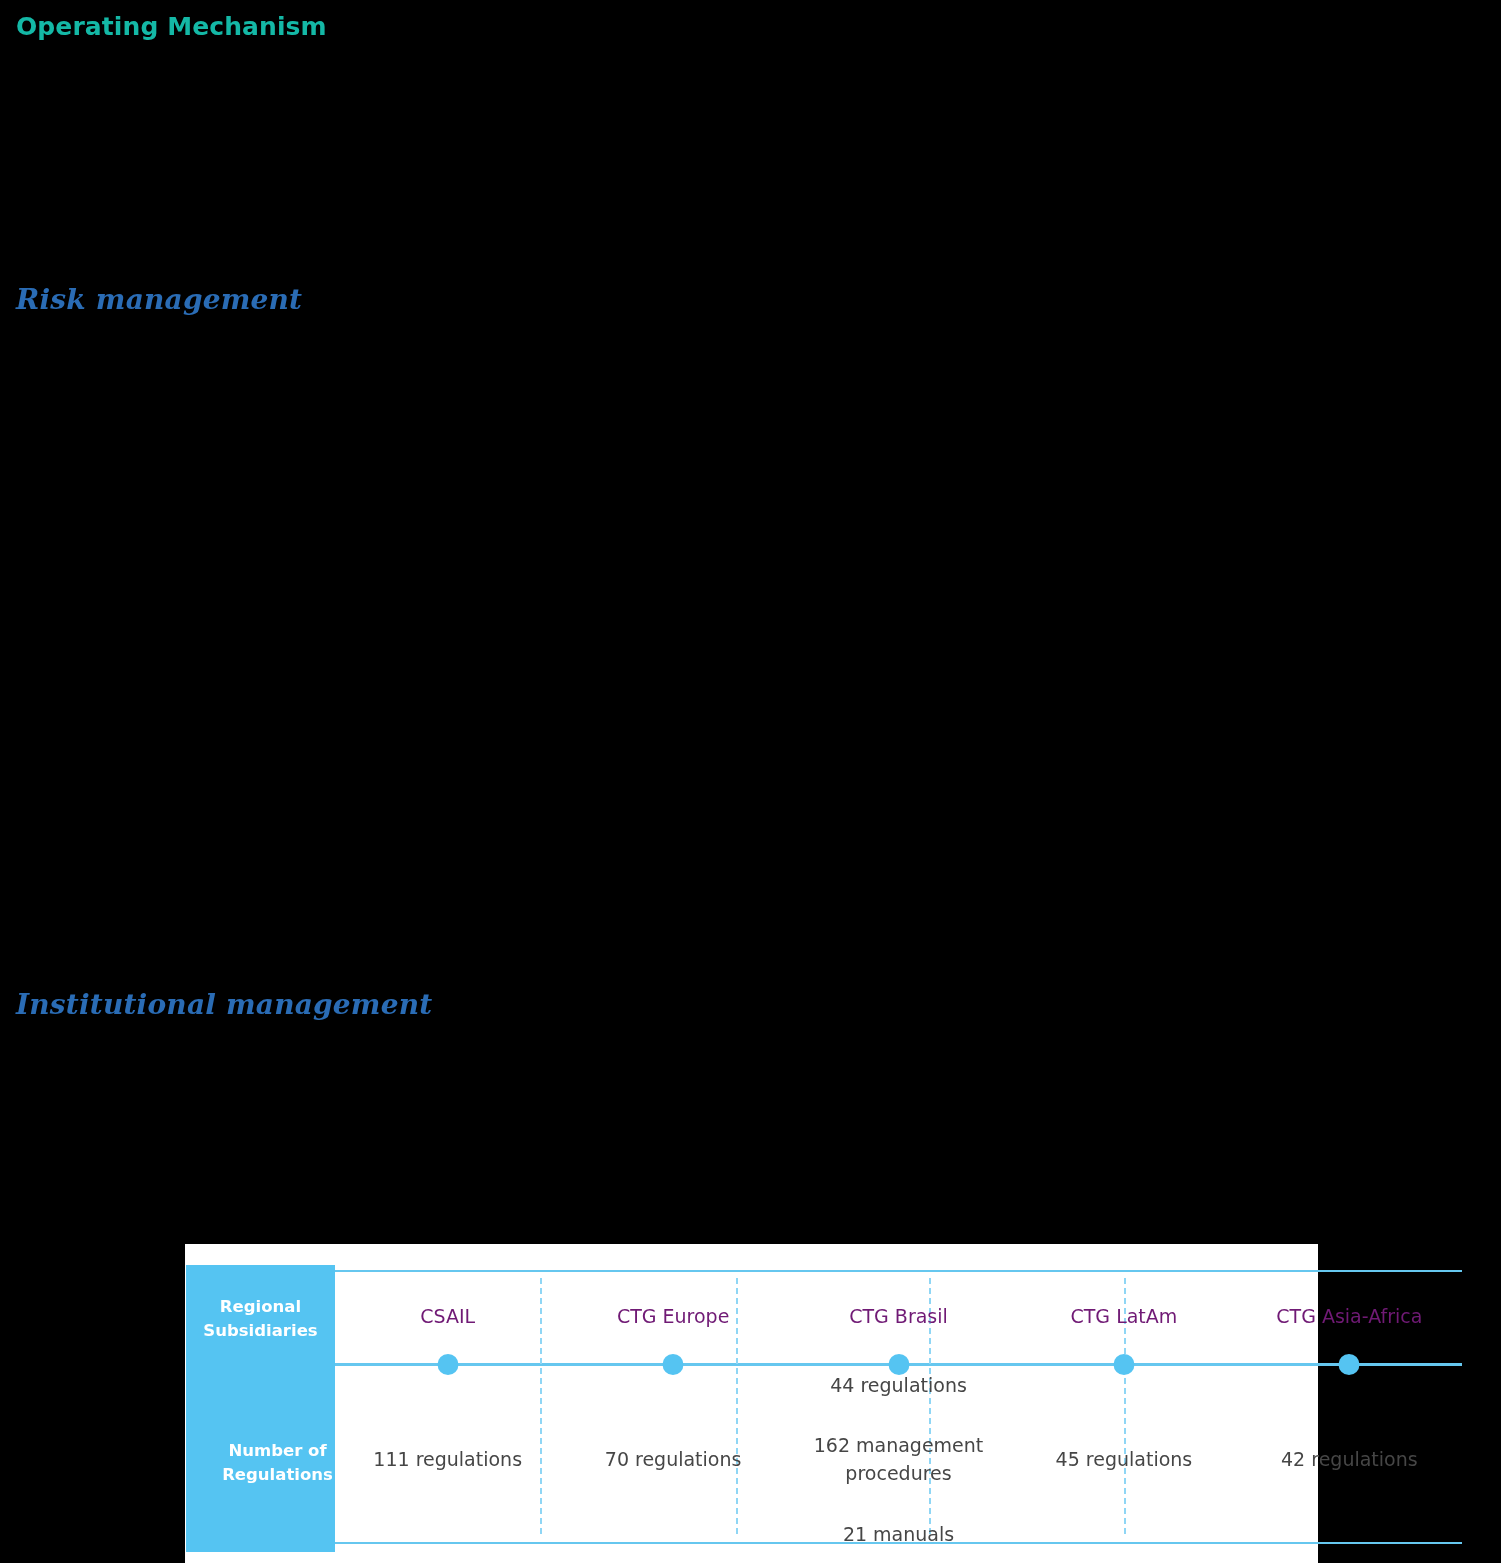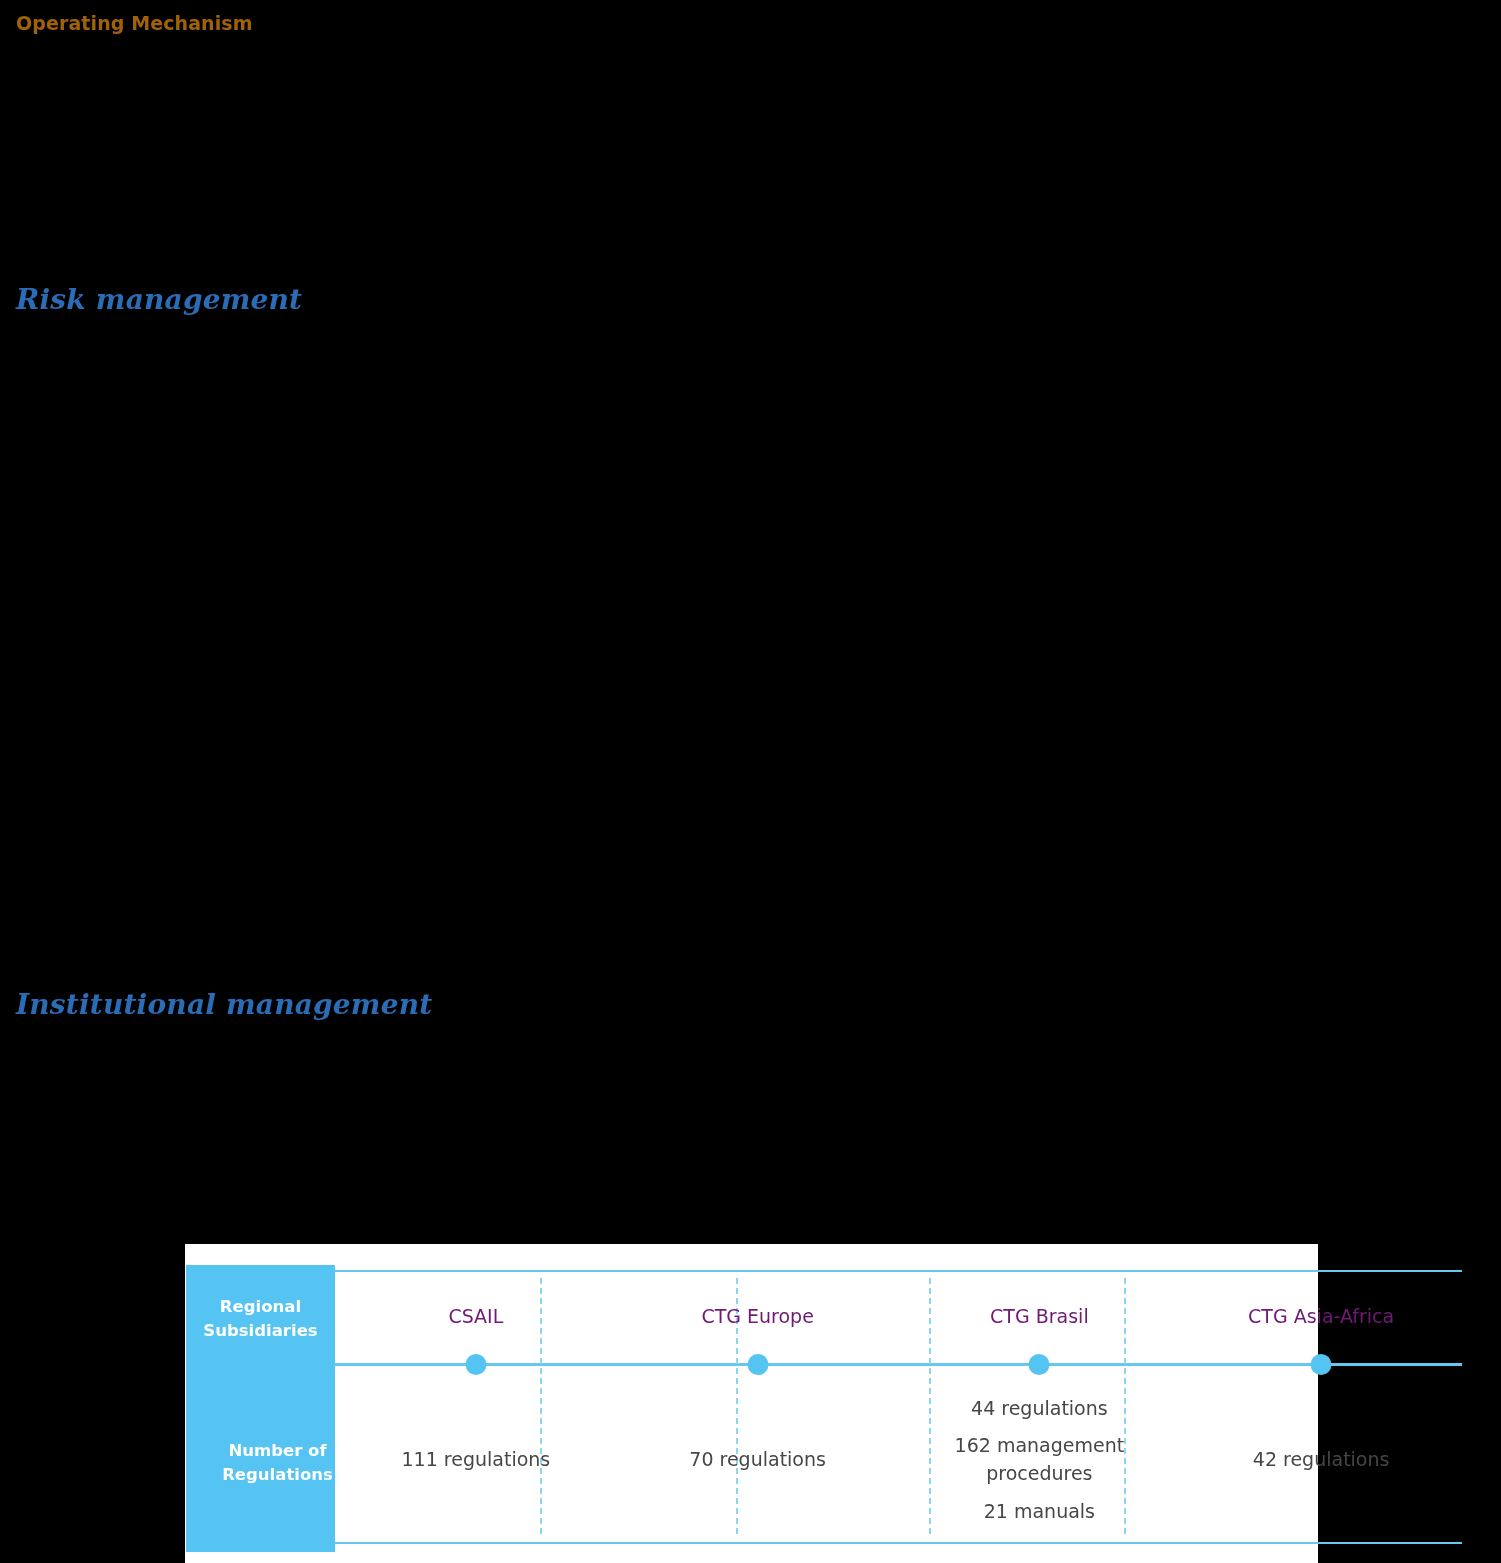--- a/index.html
+++ b/index.html
@@ -14,23 +14,23 @@
     overflow: hidden;
     font-family: "DejaVu Sans", sans-serif;
   }
 
   
   .page-title {
     position: absolute;
     left: 16px;
     top: 12px;
     font-family: "DejaVu Sans", sans-serif;
-    font-size: 19px;
+    font-size: 25px;
     font-weight: 700;
-    color: #a16207;
+    color: #14b8a6;
     letter-spacing: 0.1px;
     white-space: nowrap;
   }
   .section-heading {
     position: absolute;
     left: 16px;
     font-family: "DejaVu Serif", serif;
     font-style: italic;
     font-weight: 700;
     font-size: 28px;
@@ -163,21 +163,21 @@
   .col-values {
     position: absolute;
     top: 137px;
     left: 0;
     right: 0;
     bottom: 24px;
     display: flex;
     flex-direction: column;
     justify-content: center;
     align-items: center;
-    gap: 10px;
+    gap: 33px;
     padding: 0 6px;
     box-sizing: border-box;
   }
   .col-value {
     font-family: "DejaVu Sans", sans-serif;
     font-size: 19px;
     color: #464646;
     text-align: center;
     line-height: 1.45;
   }
@@ -240,20 +240,27 @@
       <div class="col">
         <div class="col-title">CTG Brasil</div>
         <div class="col-dot"></div>
         <div class="col-values">
           <div class="col-value">44 regulations</div>
           <div class="col-value">162 management procedures</div>
           <div class="col-value">21 manuals</div>
         </div>
       </div>
 
+      <div class="col">
+        <div class="col-title">CTG LatAm</div>
+        <div class="col-dot"></div>
+        <div class="col-values">
+          <div class="col-value">45 regulations</div>
+        </div>
+      </div>
 
       <div class="col">
         <div class="col-title">CTG Asia-Africa</div>
         <div class="col-dot"></div>
         <div class="col-values">
           <div class="col-value">42 regulations</div>
         </div>
       </div>
 
     </div>

